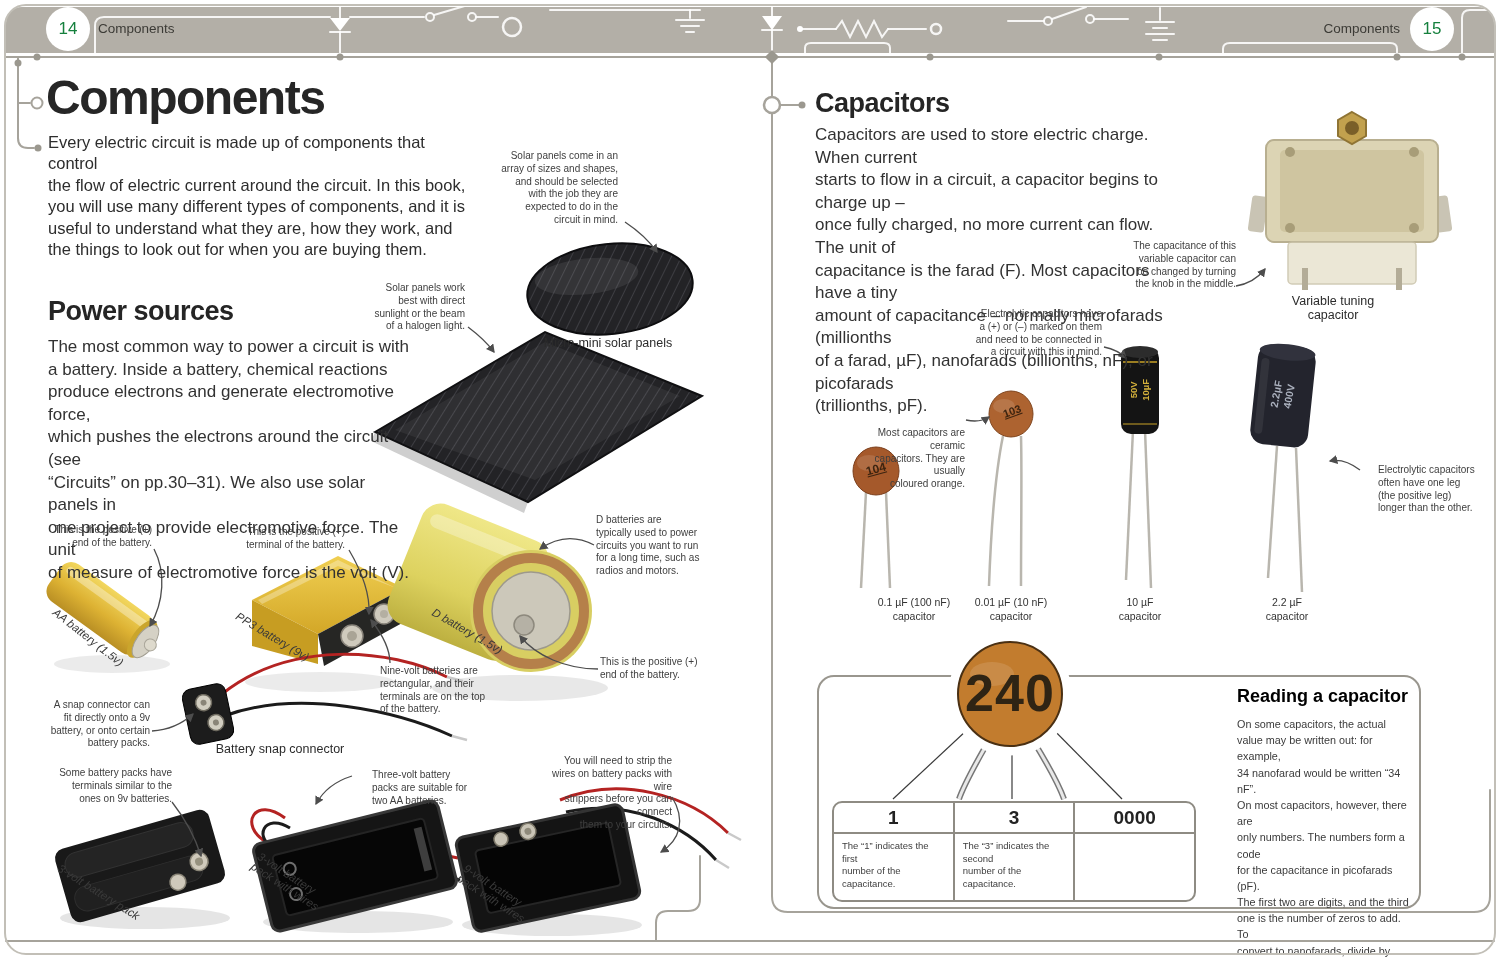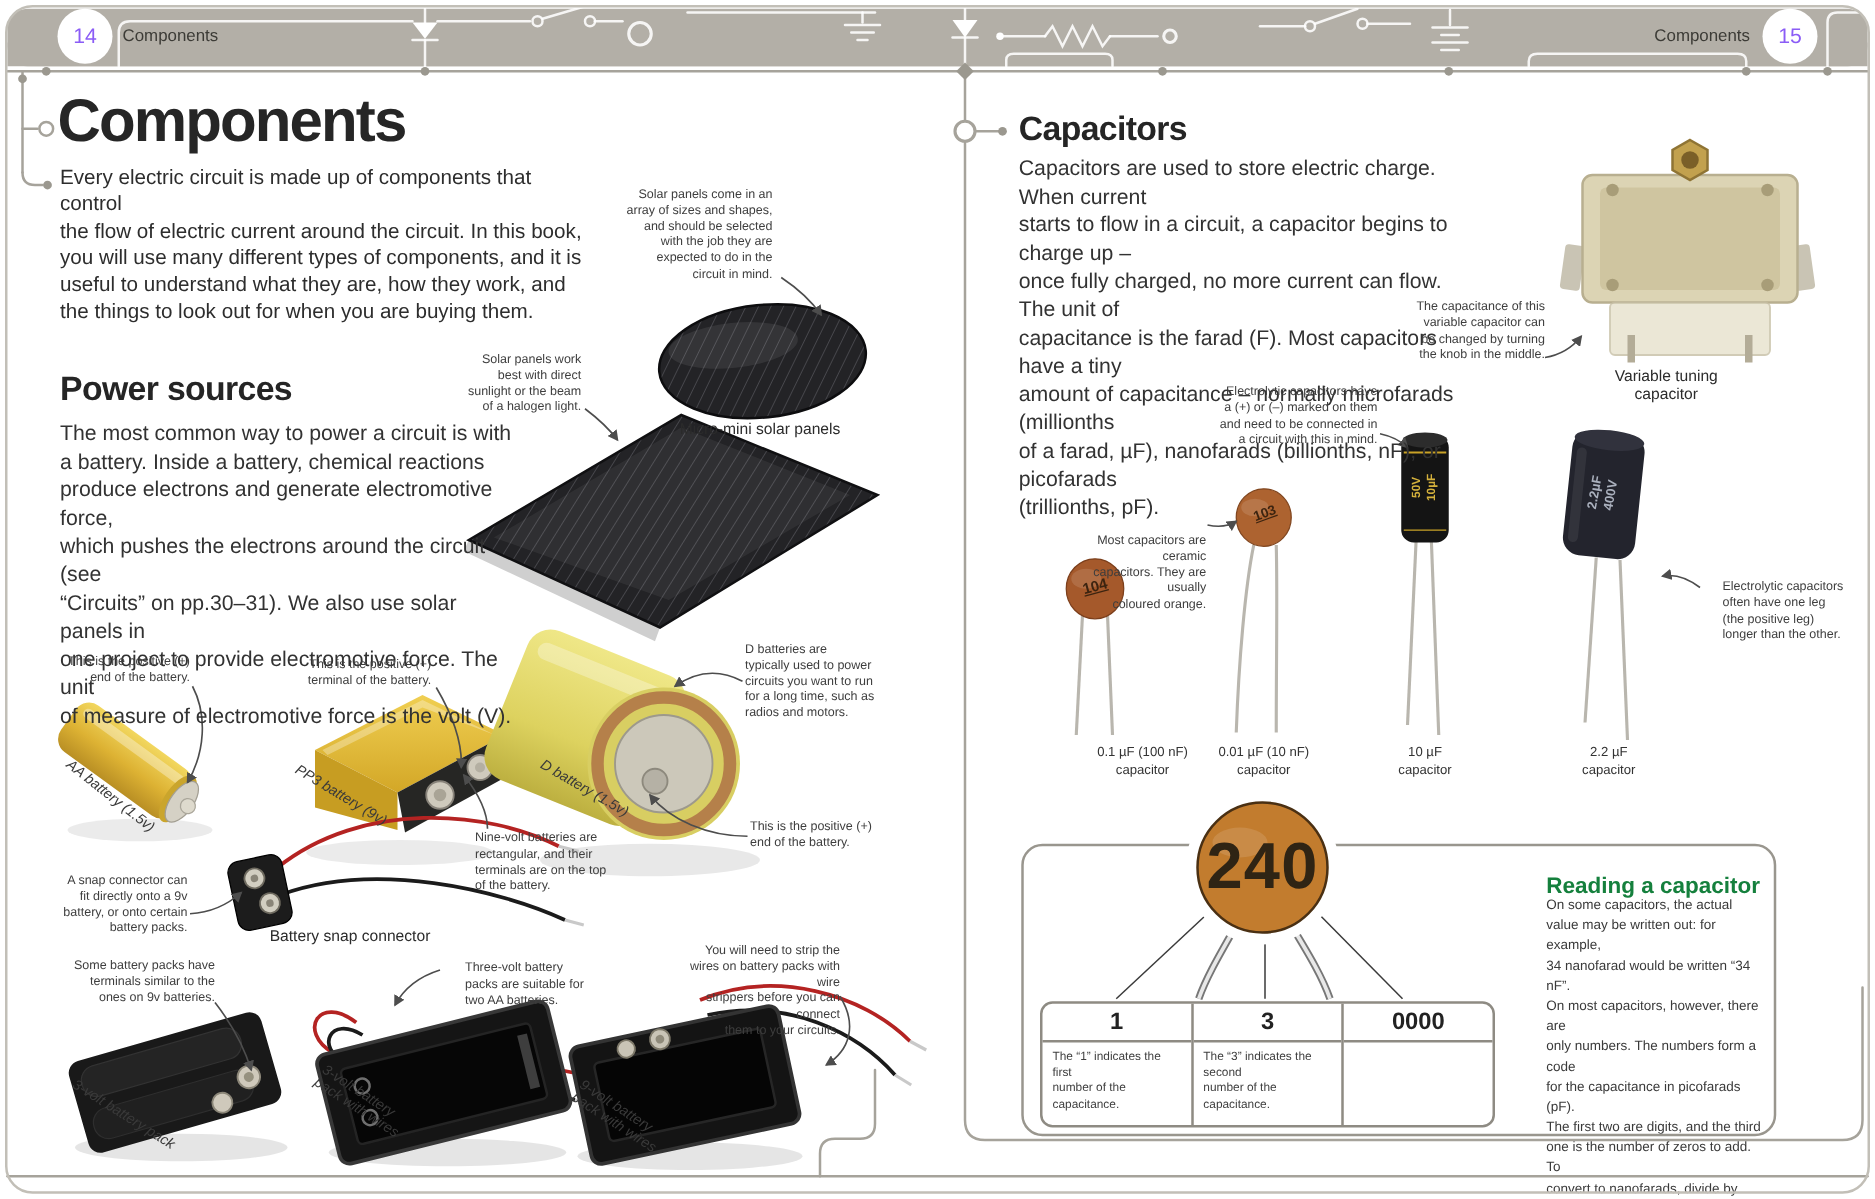--- a/index.html
+++ b/index.html
@@ -2,33 +2,33 @@
 <html><head>
 <meta charset="utf-8">
 <style>
   html,body{margin:0;padding:0;background:#ffffff;}
   #page{position:relative;width:1500px;height:959px;background:#fff;overflow:hidden;
         font-family:"Liberation Sans",sans-serif;}
   .frame{position:absolute;inset:4px;border:2px solid #c2bfb7;border-radius:22px;pointer-events:none;z-index:50;}
   svg.art{position:absolute;left:0;top:0;z-index:1;}
   .txt{position:absolute;z-index:10;}
   .page-circle{position:absolute;z-index:10;width:44px;height:44px;border-radius:50%;background:#fff;
-        display:flex;align-items:center;justify-content:center;font-size:17px;color:#8b5cf6;}
+        display:flex;align-items:center;justify-content:center;font-size:17px;color:#15803d;}
   .band-label{position:absolute;z-index:10;font-size:13.5px;color:#3c3b36;}
   .big-title{font-size:48px;font-weight:700;color:#262626;letter-spacing:-1.5px;}
   .h2{font-size:27px;font-weight:700;color:#252525;letter-spacing:-0.5px;}
   .body-text{font-size:17px;line-height:1.33;color:#323232;white-space:pre-line;}
   .intro{font-size:16.5px;line-height:1.3;color:#2d2d2d;white-space:pre-line;}
   .ann{font-size:10px;line-height:1.28;color:#3e3e3e;white-space:pre-line;}
   .r{text-align:right;}
   .cap{font-size:12.5px;color:#2b2b2b;text-align:center;white-space:pre-line;}
   .rot{font-style:italic;font-size:11.5px;color:#3a3a3a;transform-origin:0 0;white-space:pre-line;}
   .caplabel{font-size:10.5px;line-height:1.3;color:#333;text-align:center;white-space:pre-line;width:140px;}
   .marking{font-weight:700;color:#3c2410;text-decoration:underline;text-align:center;}
-  .rbox-head{font-size:18px;font-weight:700;color:#15803d;margin-top:12px;}
+  .rbox-head{font-size:18px;font-weight:700;color:#000000;}
   .rbox-body{font-size:10.8px;line-height:1.5;color:#3a3a3a;white-space:pre-line;}
   .code-digits{width:120px;text-align:center;font-size:52px;font-weight:700;color:#2f2414;letter-spacing:1px;}
   .rtable{position:absolute;left:832px;top:801px;width:360px;height:97px;border:2px solid #8e8b83;
         border-radius:10px;display:flex;background:#fff;z-index:9;}
   .rtable .col{flex:1;display:flex;flex-direction:column;}
   .rtable .col + .col{border-left:2px solid #8e8b83;}
   .rtable .digit{height:29px;border-bottom:2px solid #8e8b83;display:flex;align-items:center;
         justify-content:center;font-size:19px;font-weight:700;color:#222;}
   .rtable .desc{padding:6px 8px;font-size:9.5px;line-height:1.32;color:#3e3e3e;white-space:pre-line;}
   .gold{color:#d4b13c;font-weight:700;font-size:9.5px;line-height:1.25;text-align:center;white-space:pre-line;}

